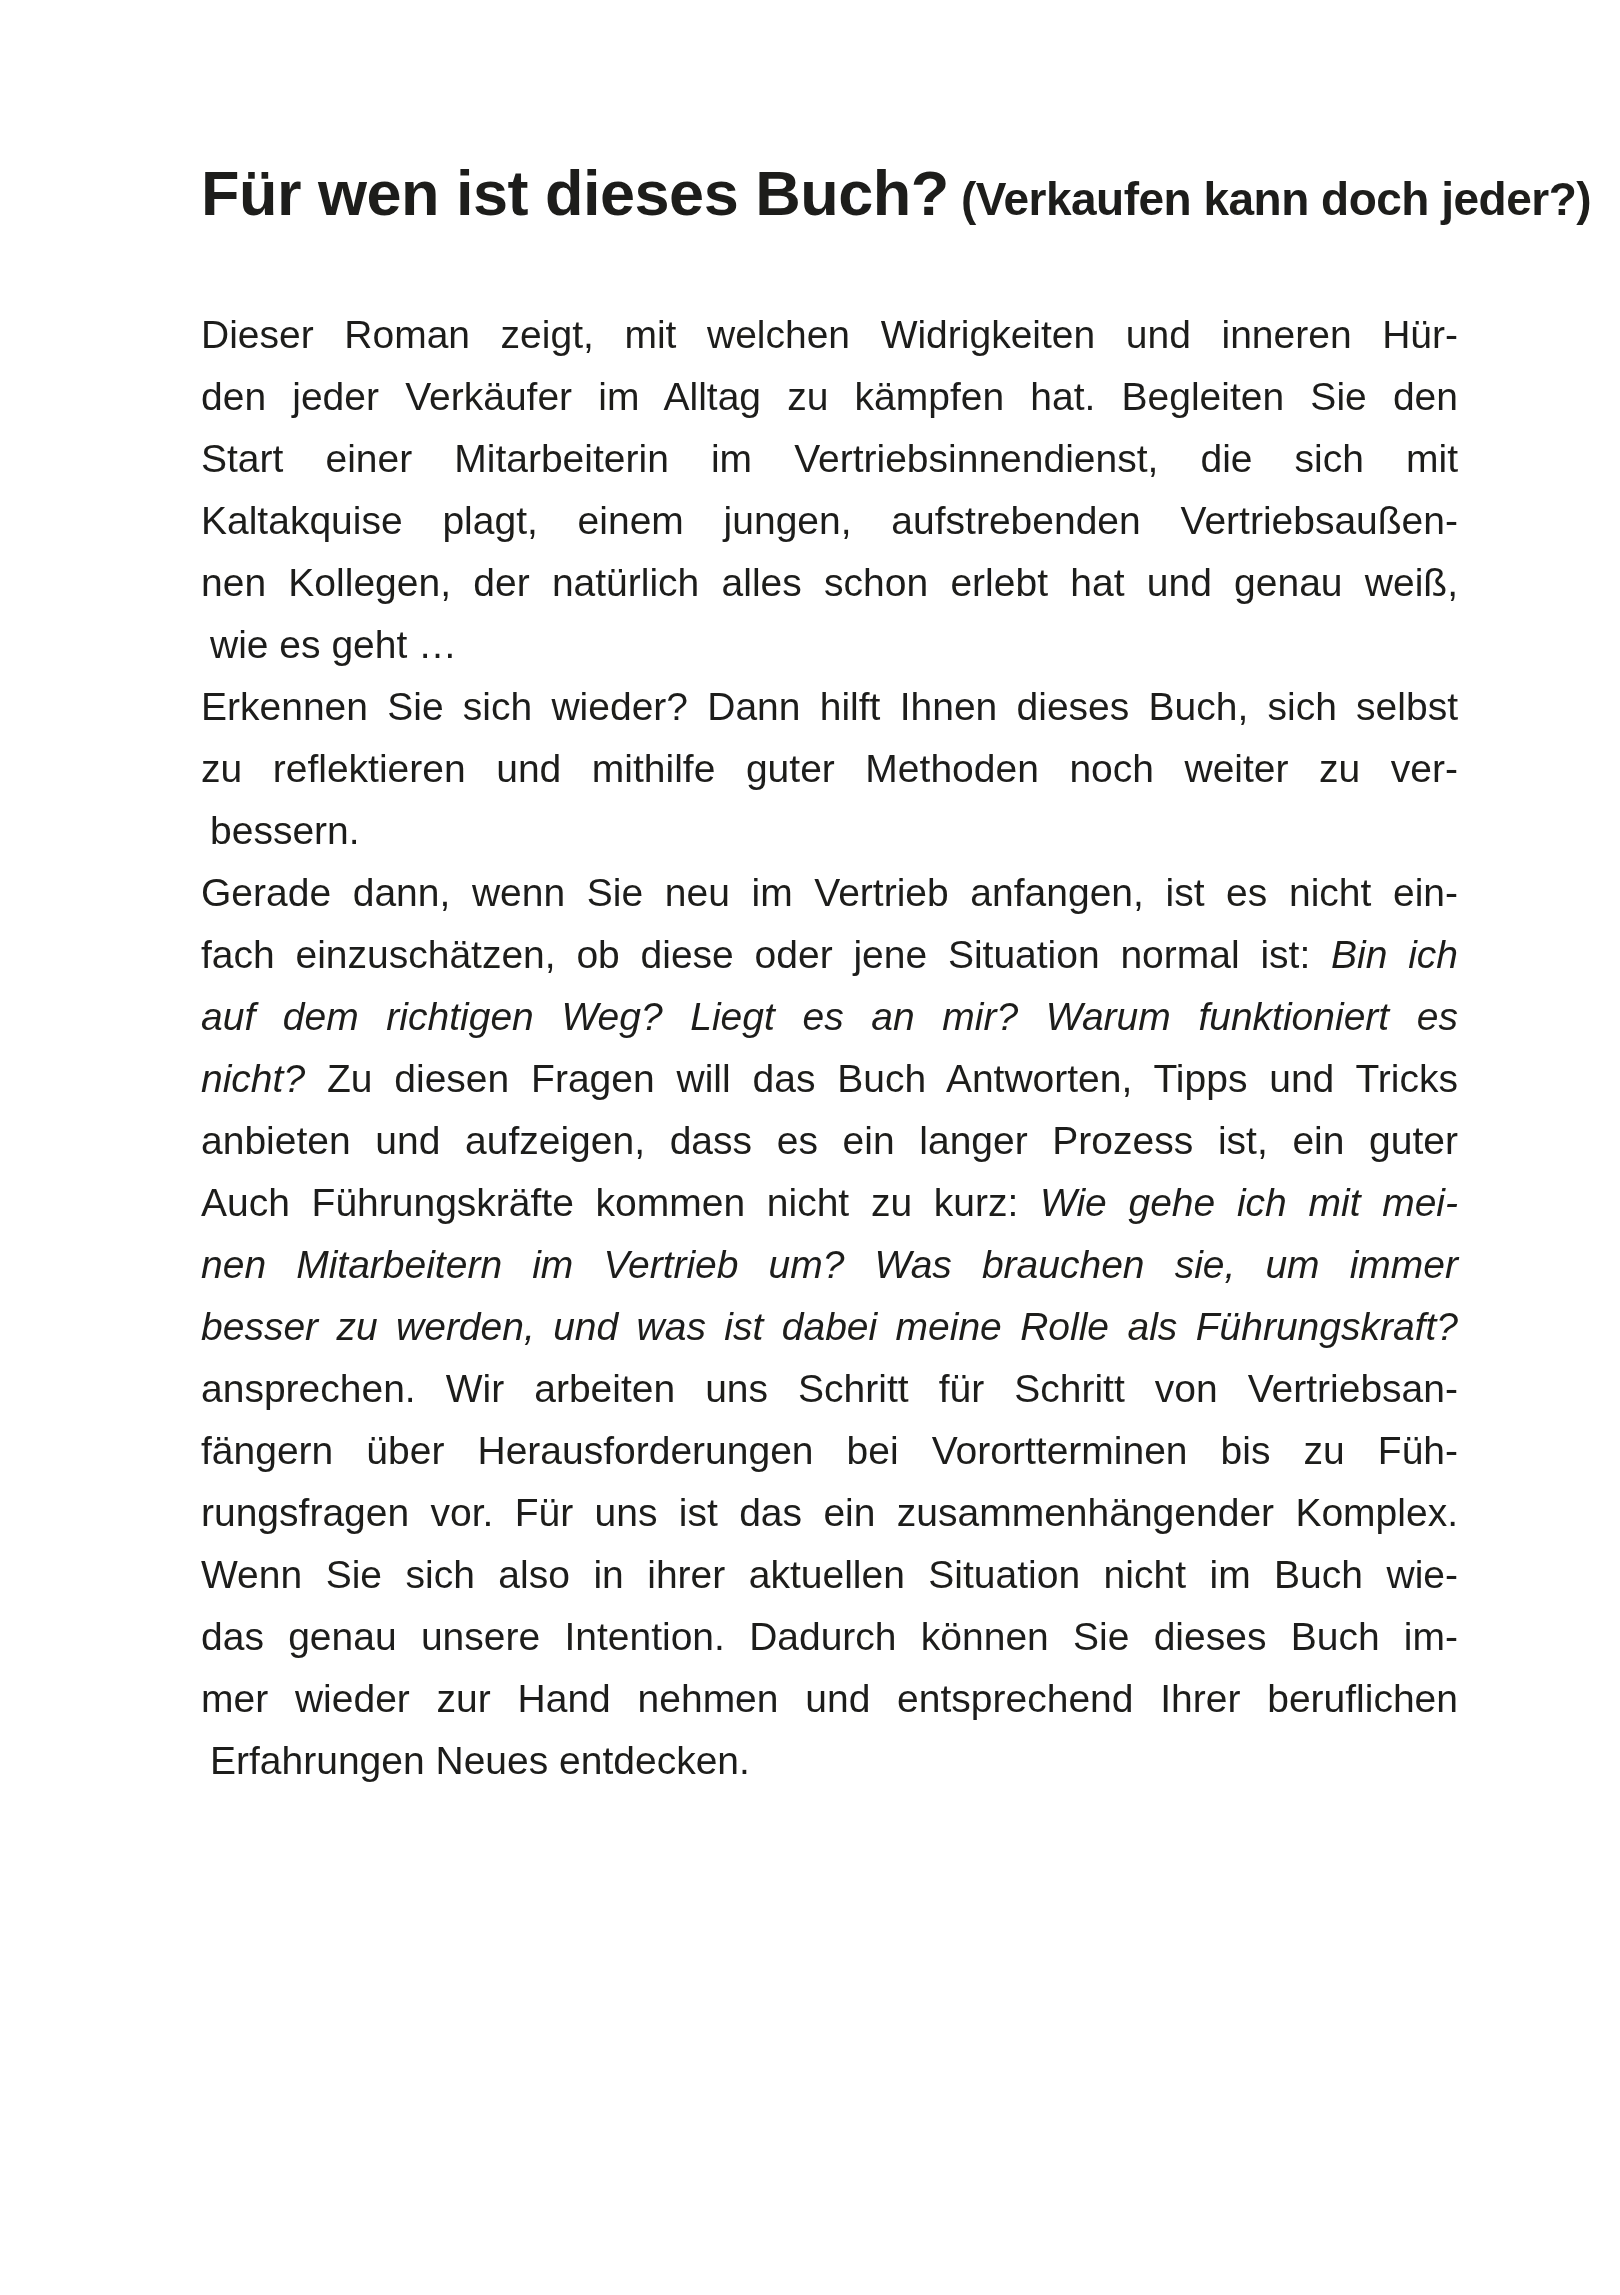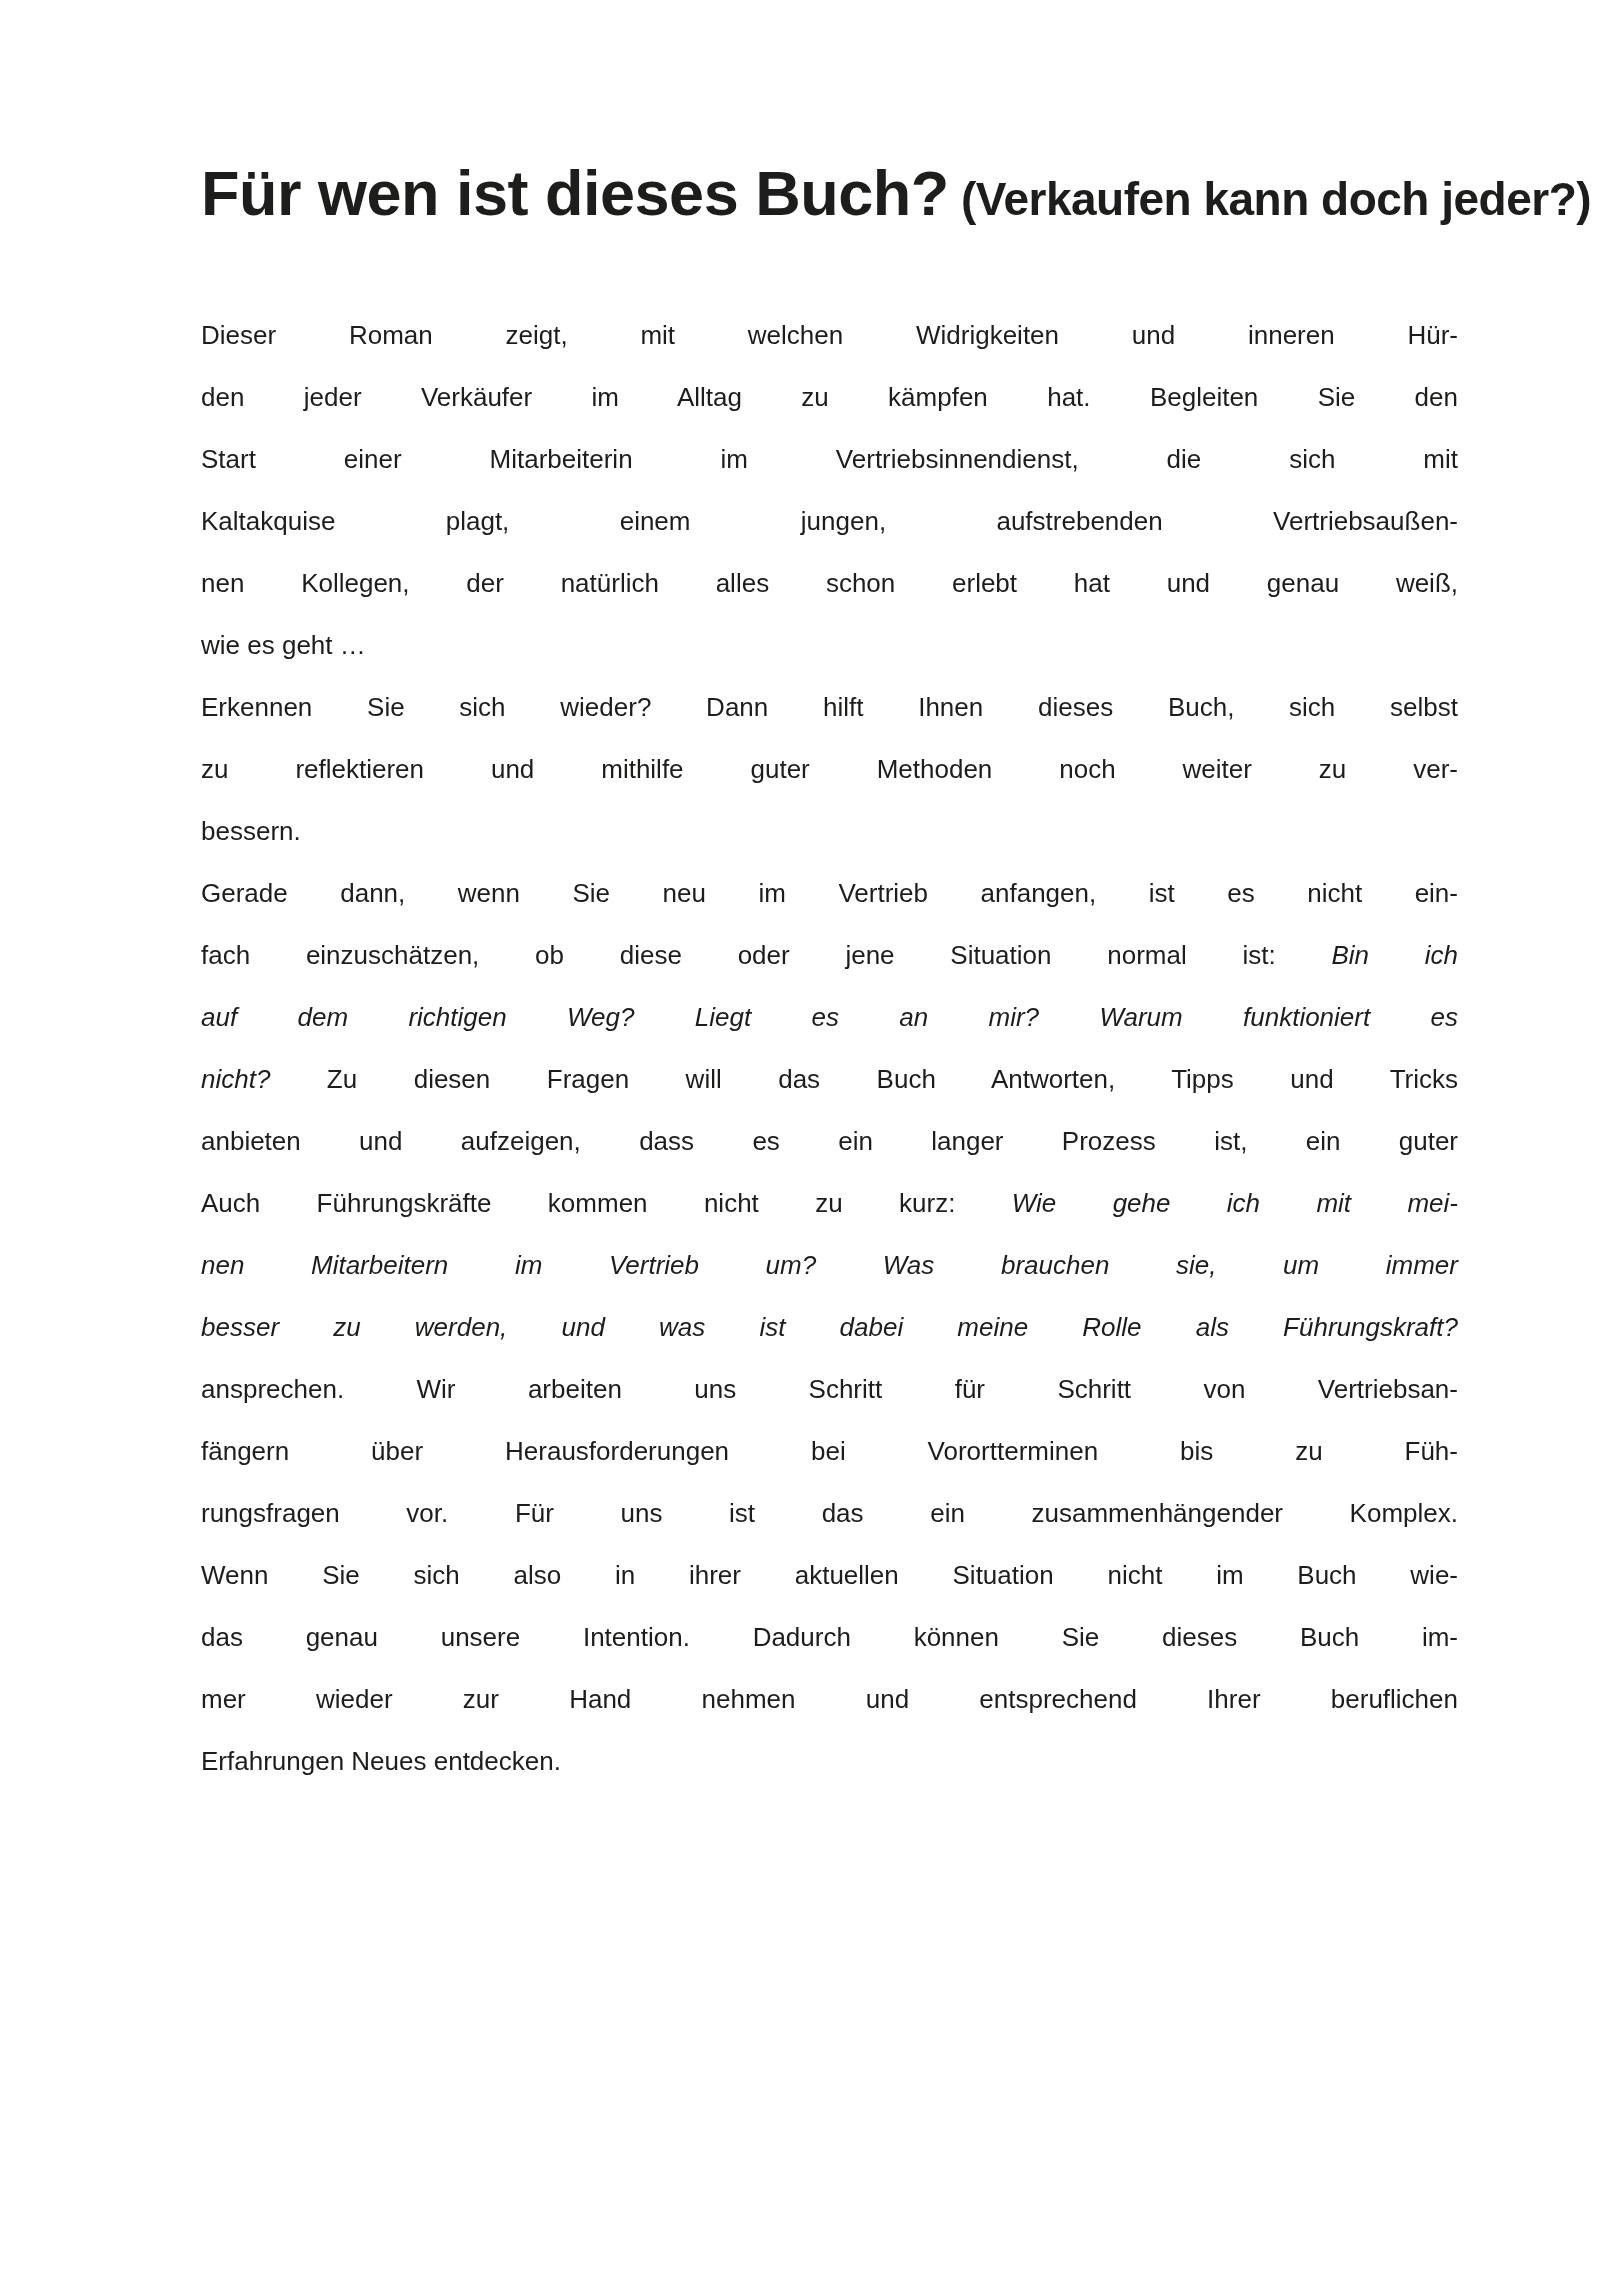--- a/index.html
+++ b/index.html
@@ -30,31 +30,32 @@
   #heading .sub {
     font-size: 46px;
     font-weight: bold;
   }
   #body-text {
     position: absolute;
     left: 201px; top: 304px;
     width: 1257px;
   }
   .line {
-    font-size: 26px;
+    font-size: 39px;
     line-height: 62px;
     height: 62px;
     text-align: justify;
     text-align-last: justify;
     white-space: normal;
     overflow: visible;
   }
   .line.nofill {
     text-align: left;
     text-align-last: left;
+    margin-left: 9px;
   }
   .line .it { font-style: italic; }
   #page-number {
     position: absolute;
     left: 201px; top: 2135px;
     width: 1257px;
     text-align: left;
     font-size: 40px;
     line-height: 62px;
   }

